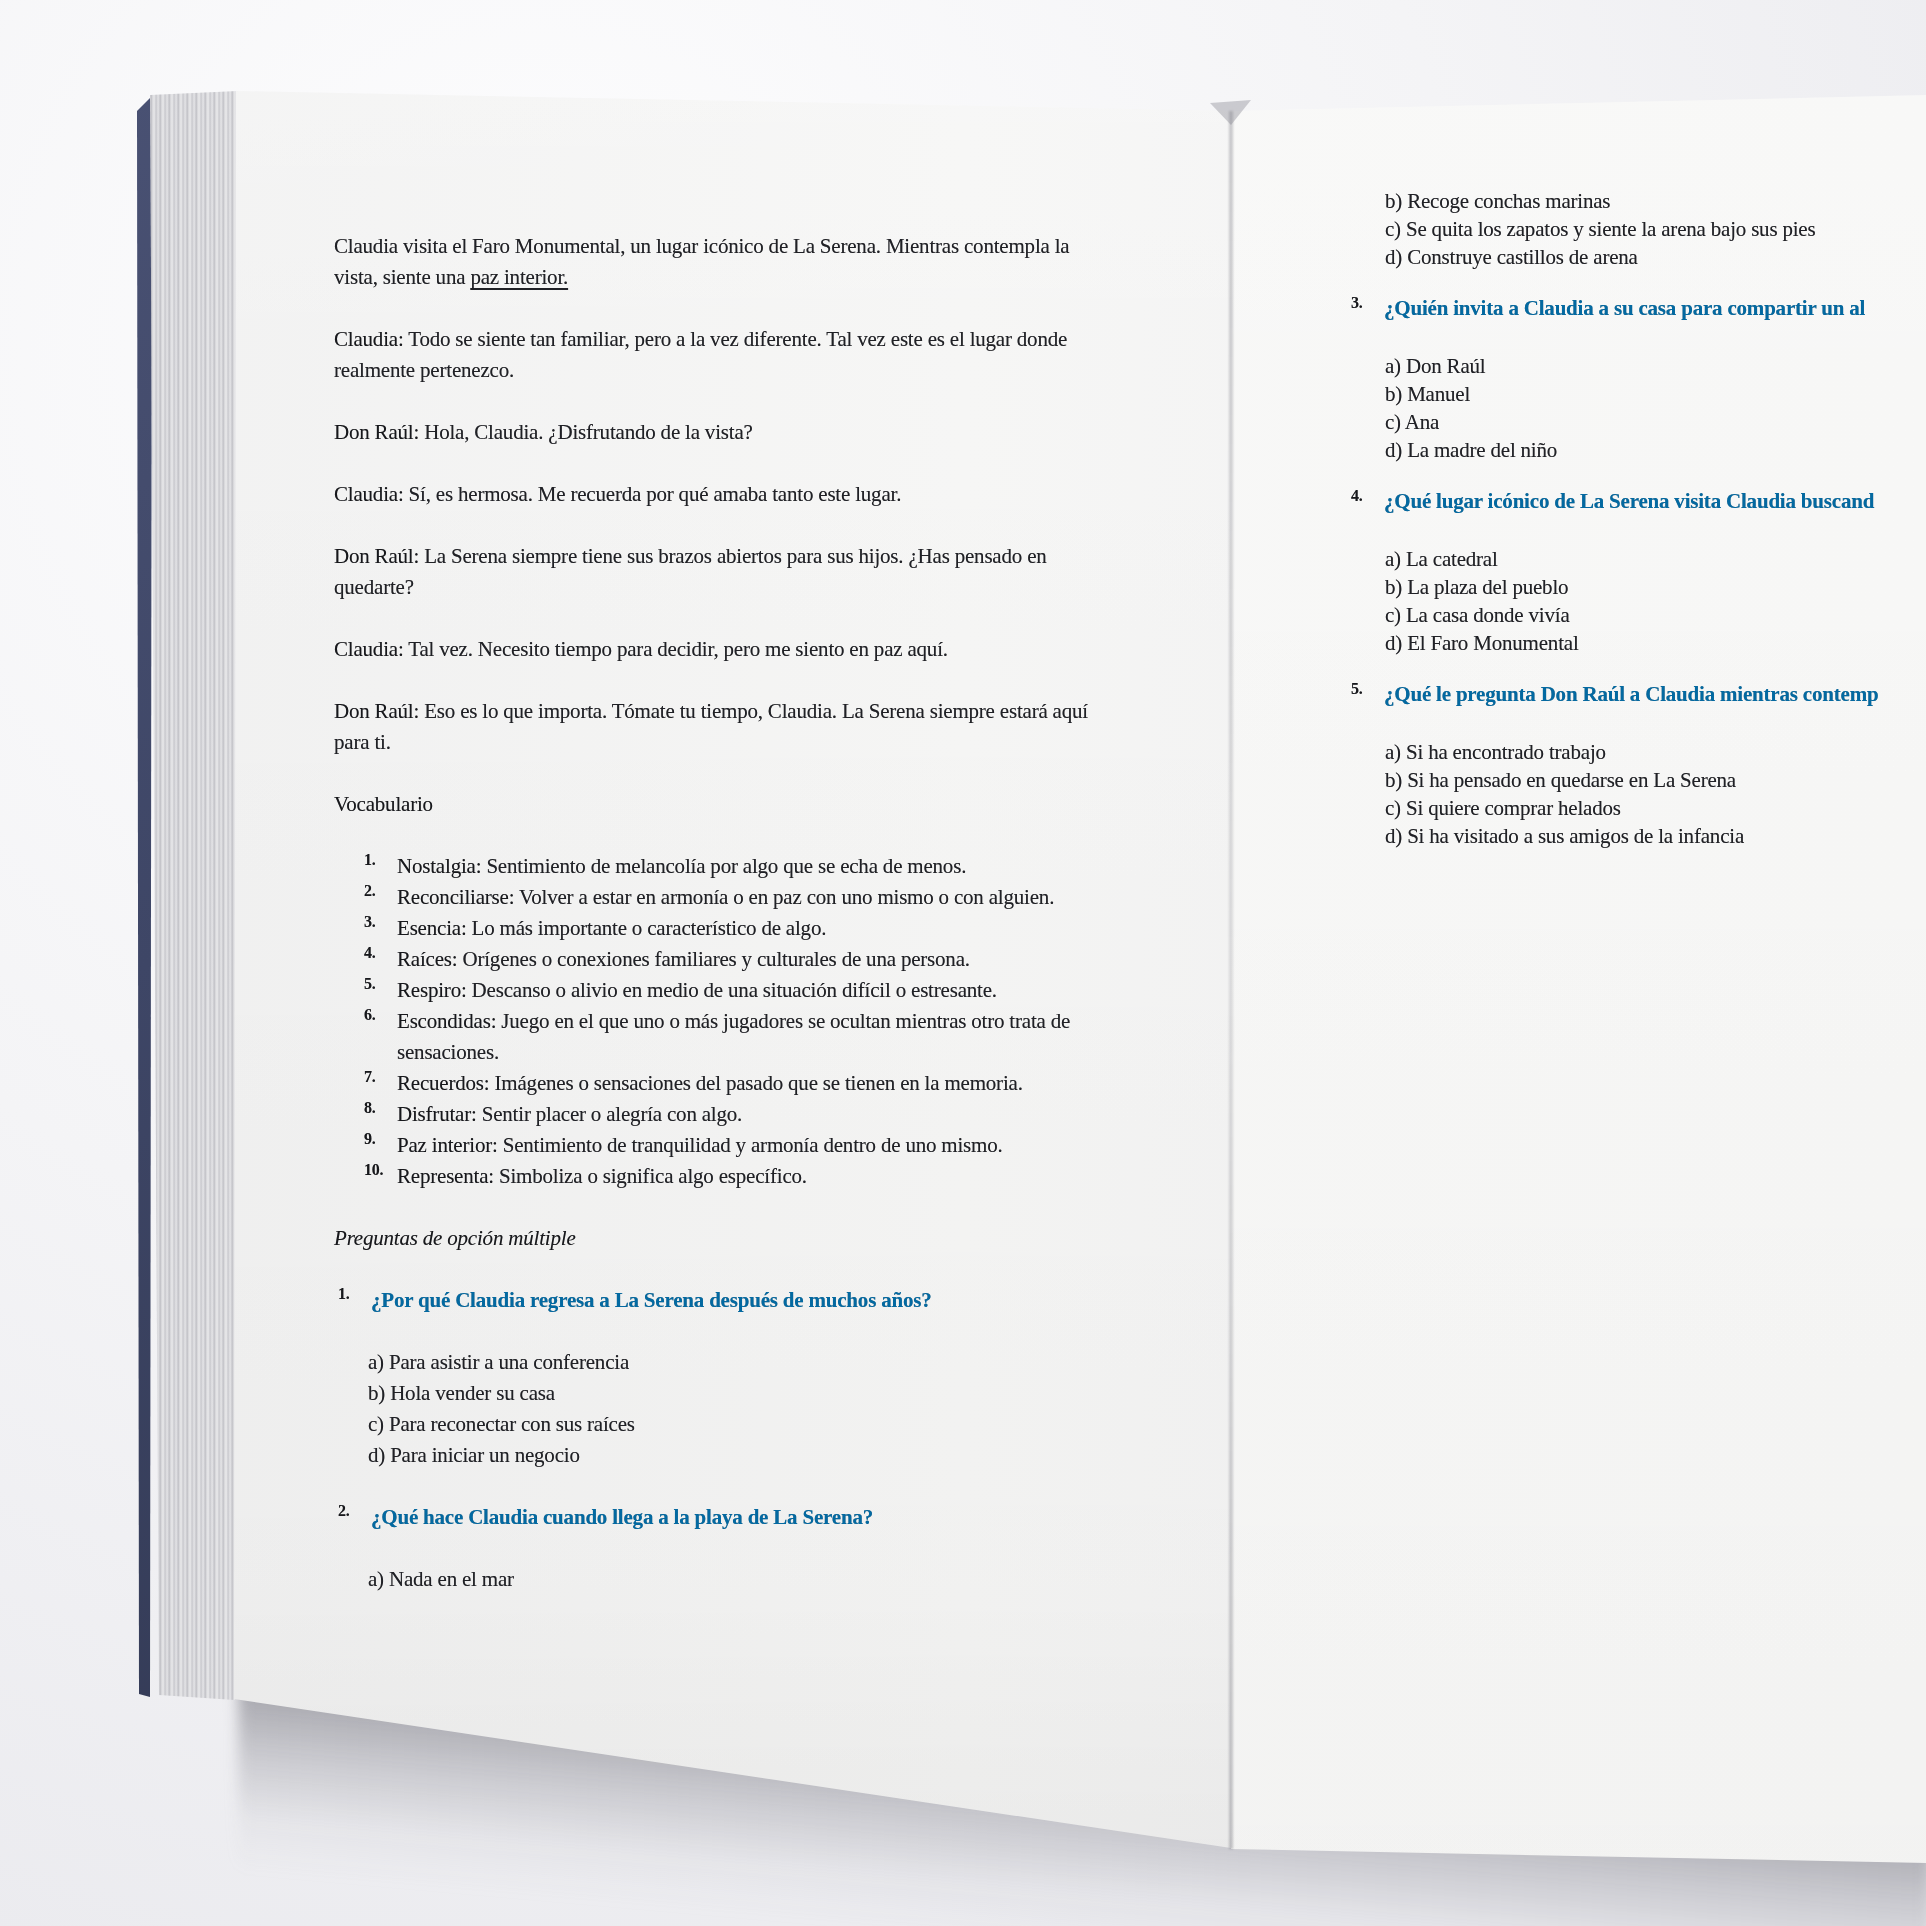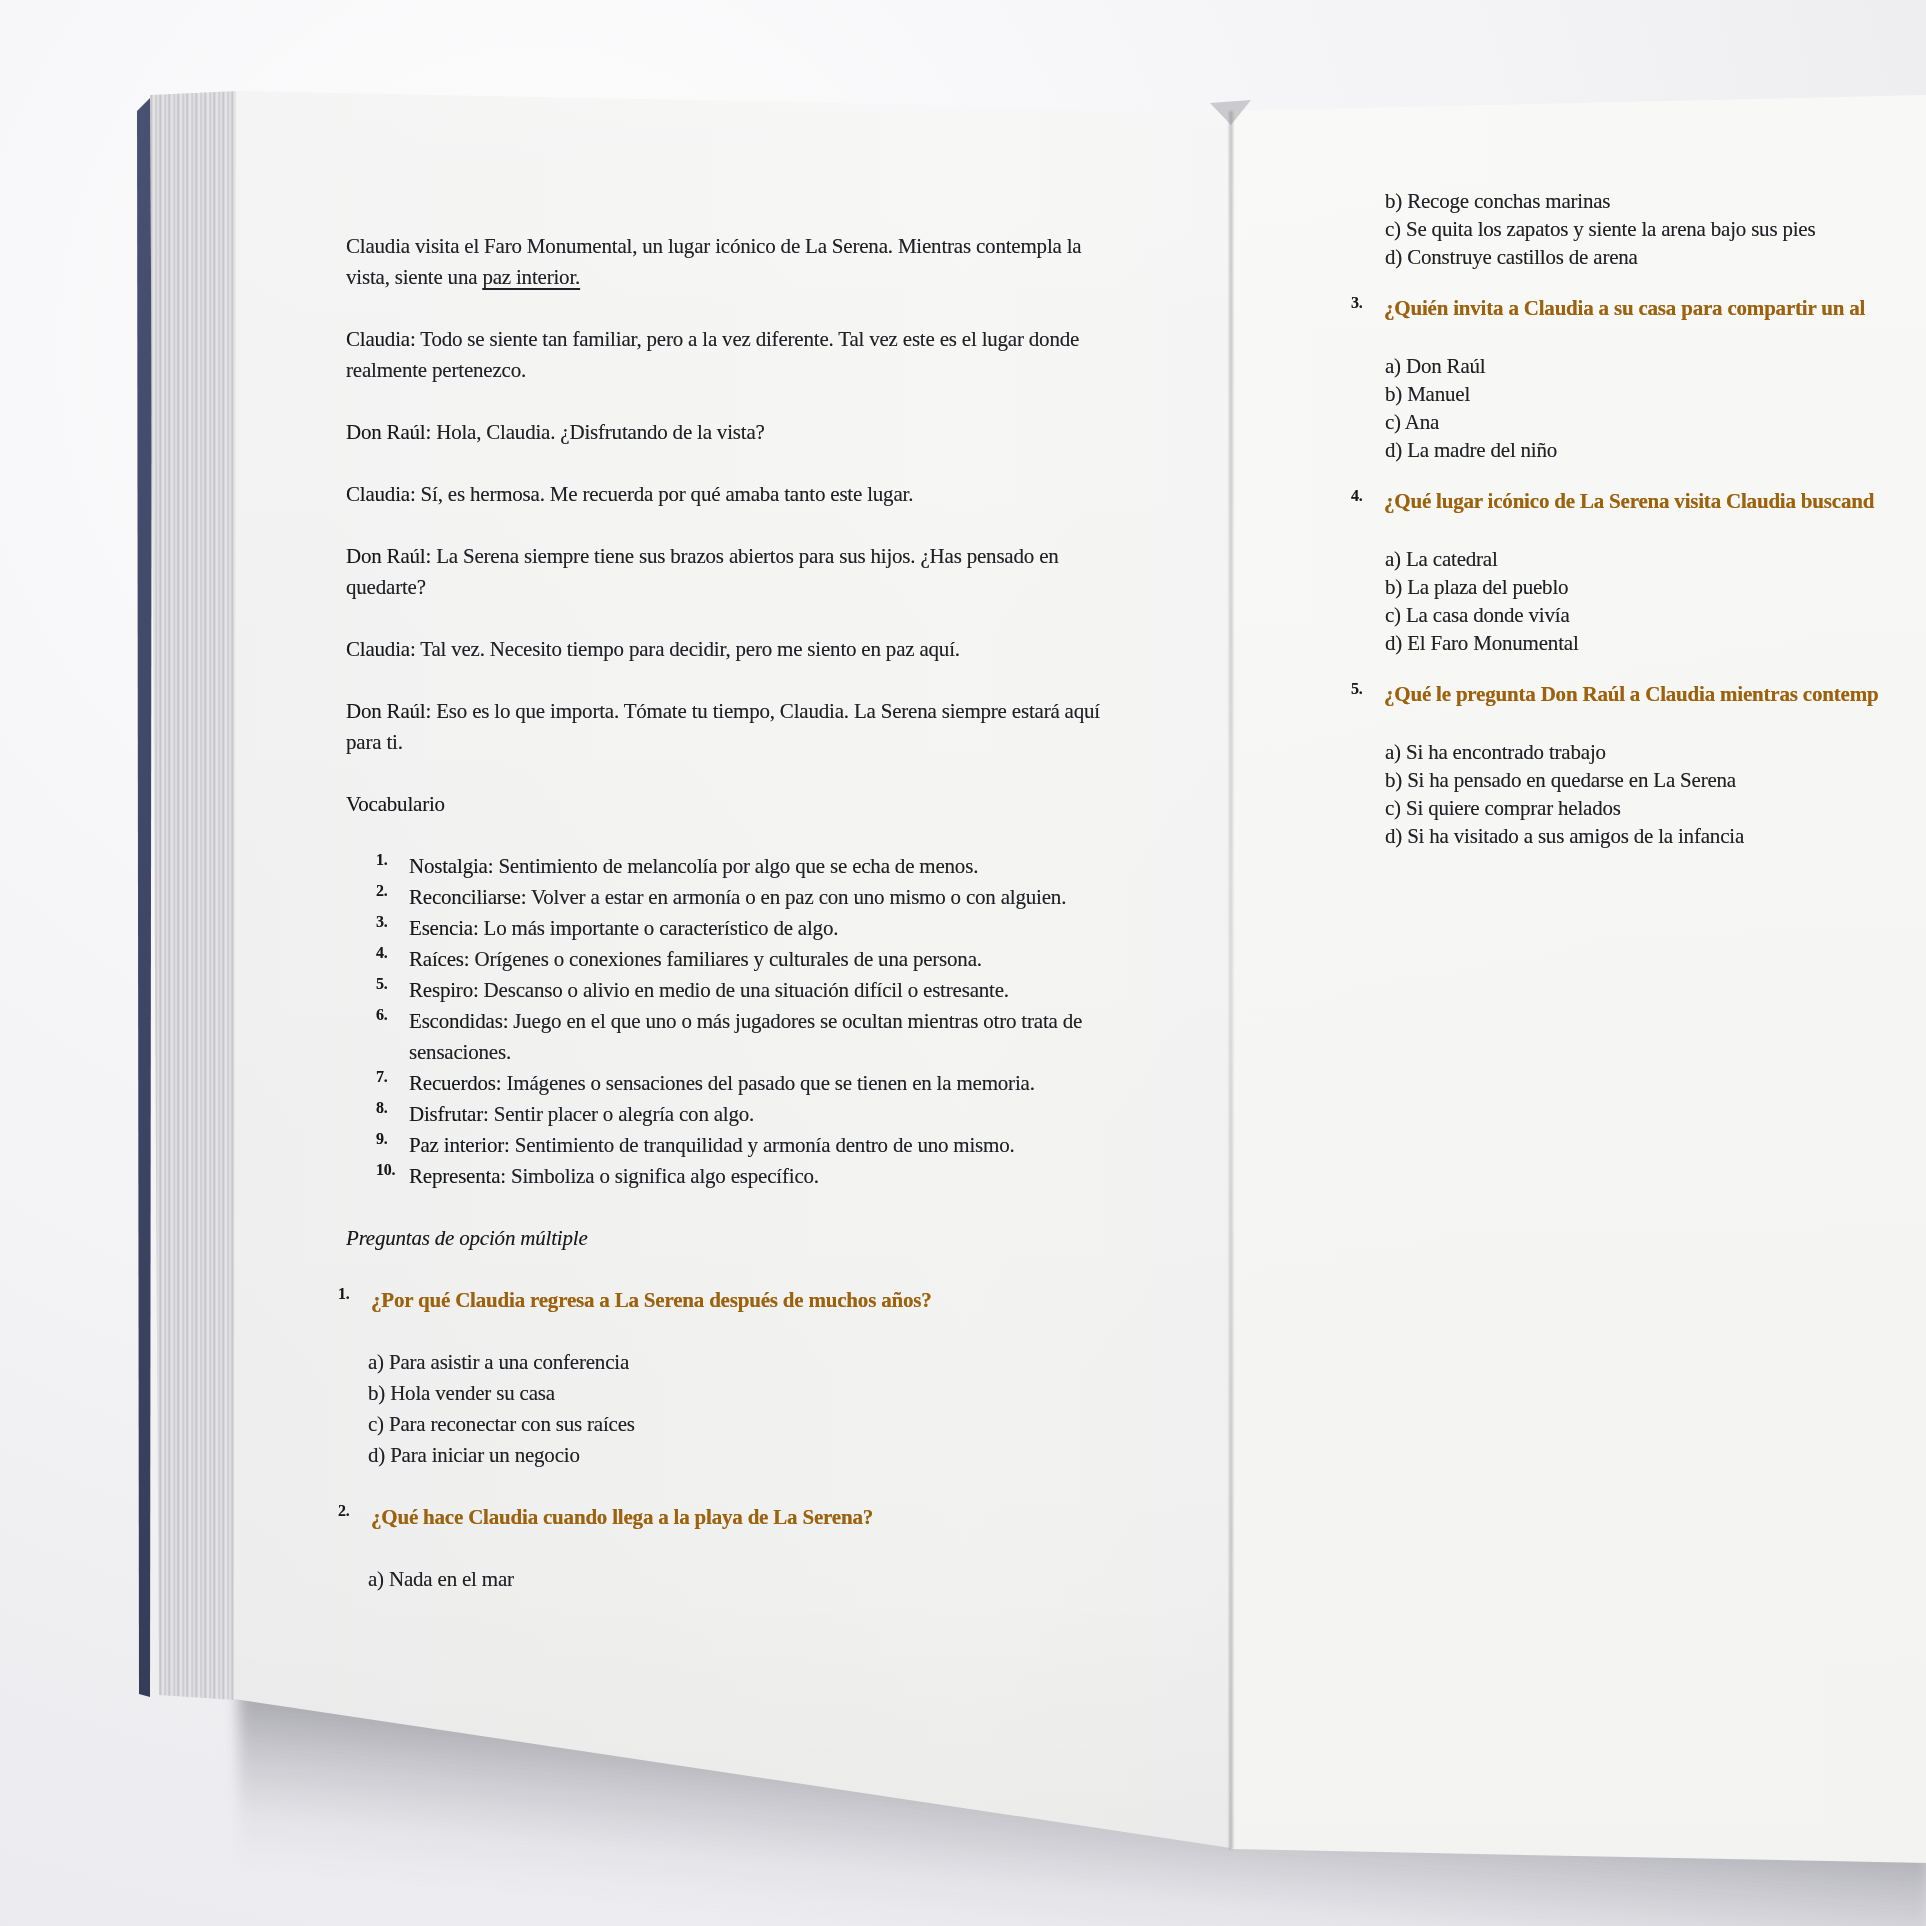--- a/index.html
+++ b/index.html
@@ -57,31 +57,31 @@
   #gutter-notch{
     left:0;top:0;width:1927px;height:1927px;
     clip-path:polygon(1210px 103px,1231px 125px,1251px 100px);
     background:rgba(120,120,132,0.35);filter:blur(1px);
   }
   
   .page-text{color:#202126;text-shadow:0 0 0.5px rgba(0,0,0,0.35);letter-spacing:-0.2px;}
   #left-text{left:334px;top:231px;width:812px;}
   #right-text{left:1351px;top:187px;width:812px;}
   .line{height:31px;line-height:31px;font-size:21px;white-space:nowrap;}
-  .para{margin-bottom:31px;margin-left:12px;}
+  .para{margin-bottom:31px;}
   b,.bold{font-weight:normal;color:#17181c;}
   .underlined{text-decoration:underline;text-decoration-thickness:2px;text-underline-offset:4px;}
   .heading-italic{font-style:italic;}
   .vocab-row{display:flex;}
   .vocab-num{display:inline-block;width:33px;flex:0 0 33px;font-weight:bold;color:#17181c;}
   #vocab-list{padding-left:30px;}
   .q-block{margin-bottom:0;}
   .q-line{display:flex;padding-left:4px;margin-bottom:31px;}
   .q-num{display:inline-block;width:33px;flex:0 0 33px;font-weight:bold;color:#17181c;}
-  .q-text{font-weight:bold;color:#a16207;white-space:nowrap;}
+  .q-text{font-weight:bold;color:#0369a1;white-space:nowrap;}
   .options{padding-left:34px;margin-bottom:31px;}
   
   .rline{height:28px;line-height:28px;font-size:21px;white-space:nowrap;}
   .r-options{padding-left:34px;margin-bottom:23px;}
   .r-qline{display:flex;padding-left:0;margin-bottom:30px;}
 </style>
 </head>
 <body>
 
 <div class="abs" id="book-shadow"></div>

